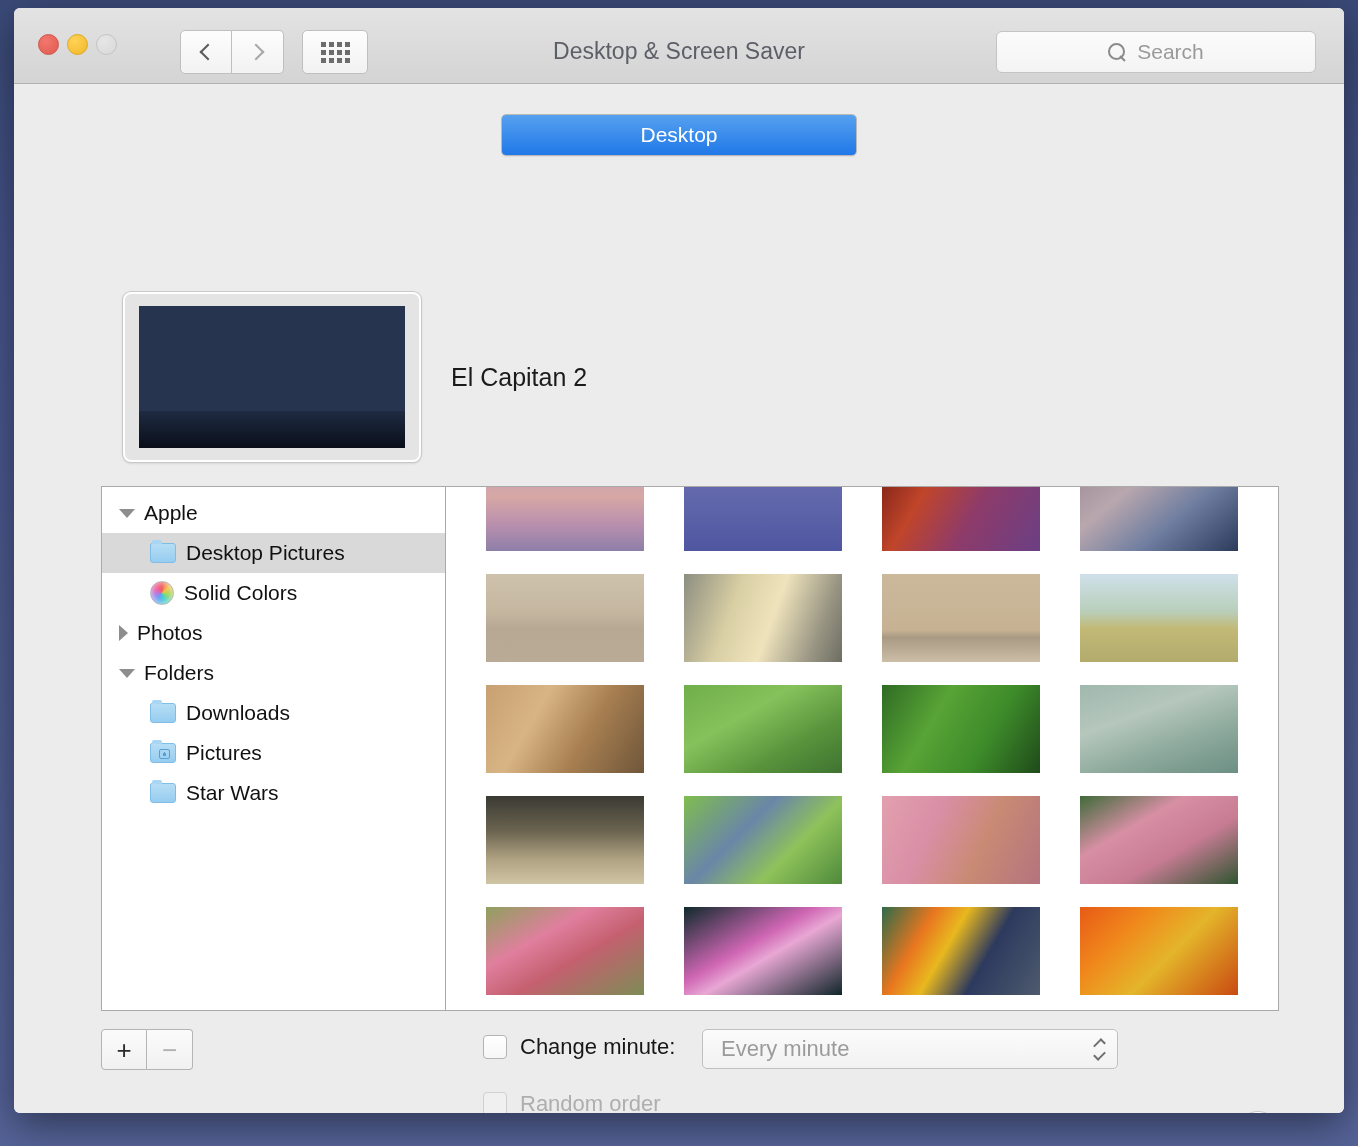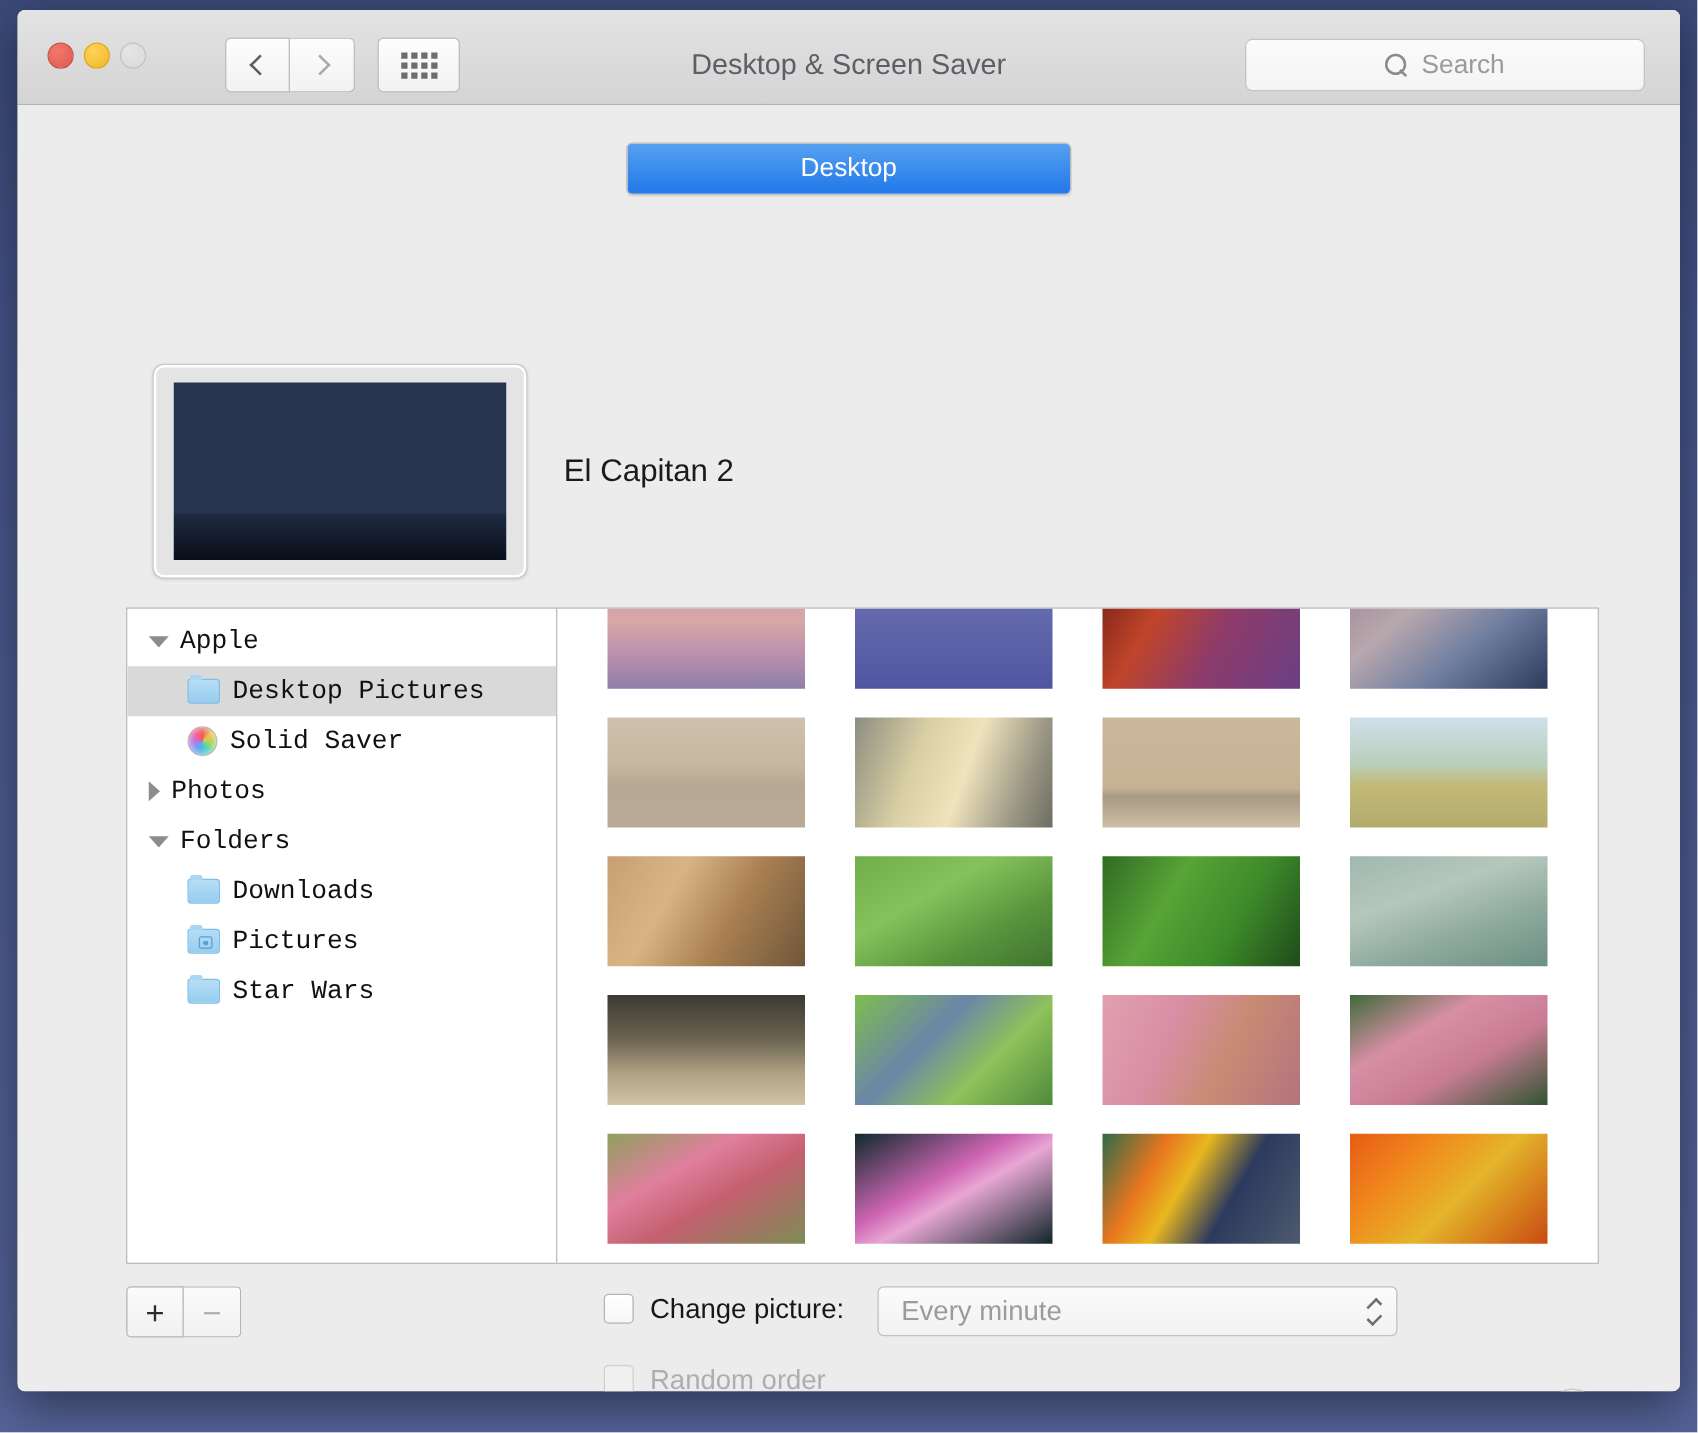--- a/index.html
+++ b/index.html
@@ -169,21 +169,21 @@
   #lists {
     position: absolute; left: 51px; top: 262px;
     width: 1178px; height: 525px;
     display: flex;
     border: 1px solid #a9a9a9;
     background: #fff;
   }
 
   
   #sidebar { width: 344px; background: #fff; border-right: 1px solid #a9a9a9; padding-top: 6px; }
-  .srow { height: 40px; display: flex; align-items: center; font-size: 21px; color: #111; font-family: Liberation Mono, monospace; }
+  .srow { height: 40px; display: flex; align-items: center; font-size: 21px; color: #111; }
   .srow.selected { background: #d9d9d9; }
   .disc {
     width: 0; height: 0; margin-left: 17px; margin-right: 9px; flex: none;
     border-left: 8px solid transparent; border-right: 8px solid transparent;
     border-top: 9px solid #8d8d8d;
   }
   .disc.collapsed {
     border-left: 9px solid #8d8d8d; border-right: none;
     border-top: 8px solid transparent; border-bottom: 8px solid transparent;
   }
@@ -343,21 +343,21 @@
               <span>Apple</span>
             </div>
             <div class="srow selected">
               <span class="childpad"></span>
               <span class="folder"></span>
               <span>Desktop Pictures</span>
             </div>
             <div class="srow">
               <span class="childpad"></span>
               <span class="wheel"></span>
-              <span>Solid Saver</span>
+              <span>Solid Colors</span>
             </div>
             <div class="srow">
               <span class="disc collapsed"></span>
               <span>Photos</span>
             </div>
             <div class="srow">
               <span class="disc"></span>
               <span>Folders</span>
             </div>
             <div class="srow">
@@ -405,21 +405,21 @@
 
         <div id="bottombar">
 
           <div id="pmgroup">
             <div class="pmbtn">+</div>
             <div class="pmbtn">−</div>
           </div>
 
           <div class="cbrow" id="cp-row">
             <span class="checkbox"></span>
-            <span class="cblabel">Change picture:</span>
+            <span class="cblabel">Change minute:</span>
           </div>
 
           <div class="cbrow" id="ro-row">
             <span class="checkbox disabled"></span>
             <span class="cblabel disabled">Random order</span>
           </div>
 
           <div id="interval">
             <span class="ival">Every minute</span>
             <span class="stepper">

